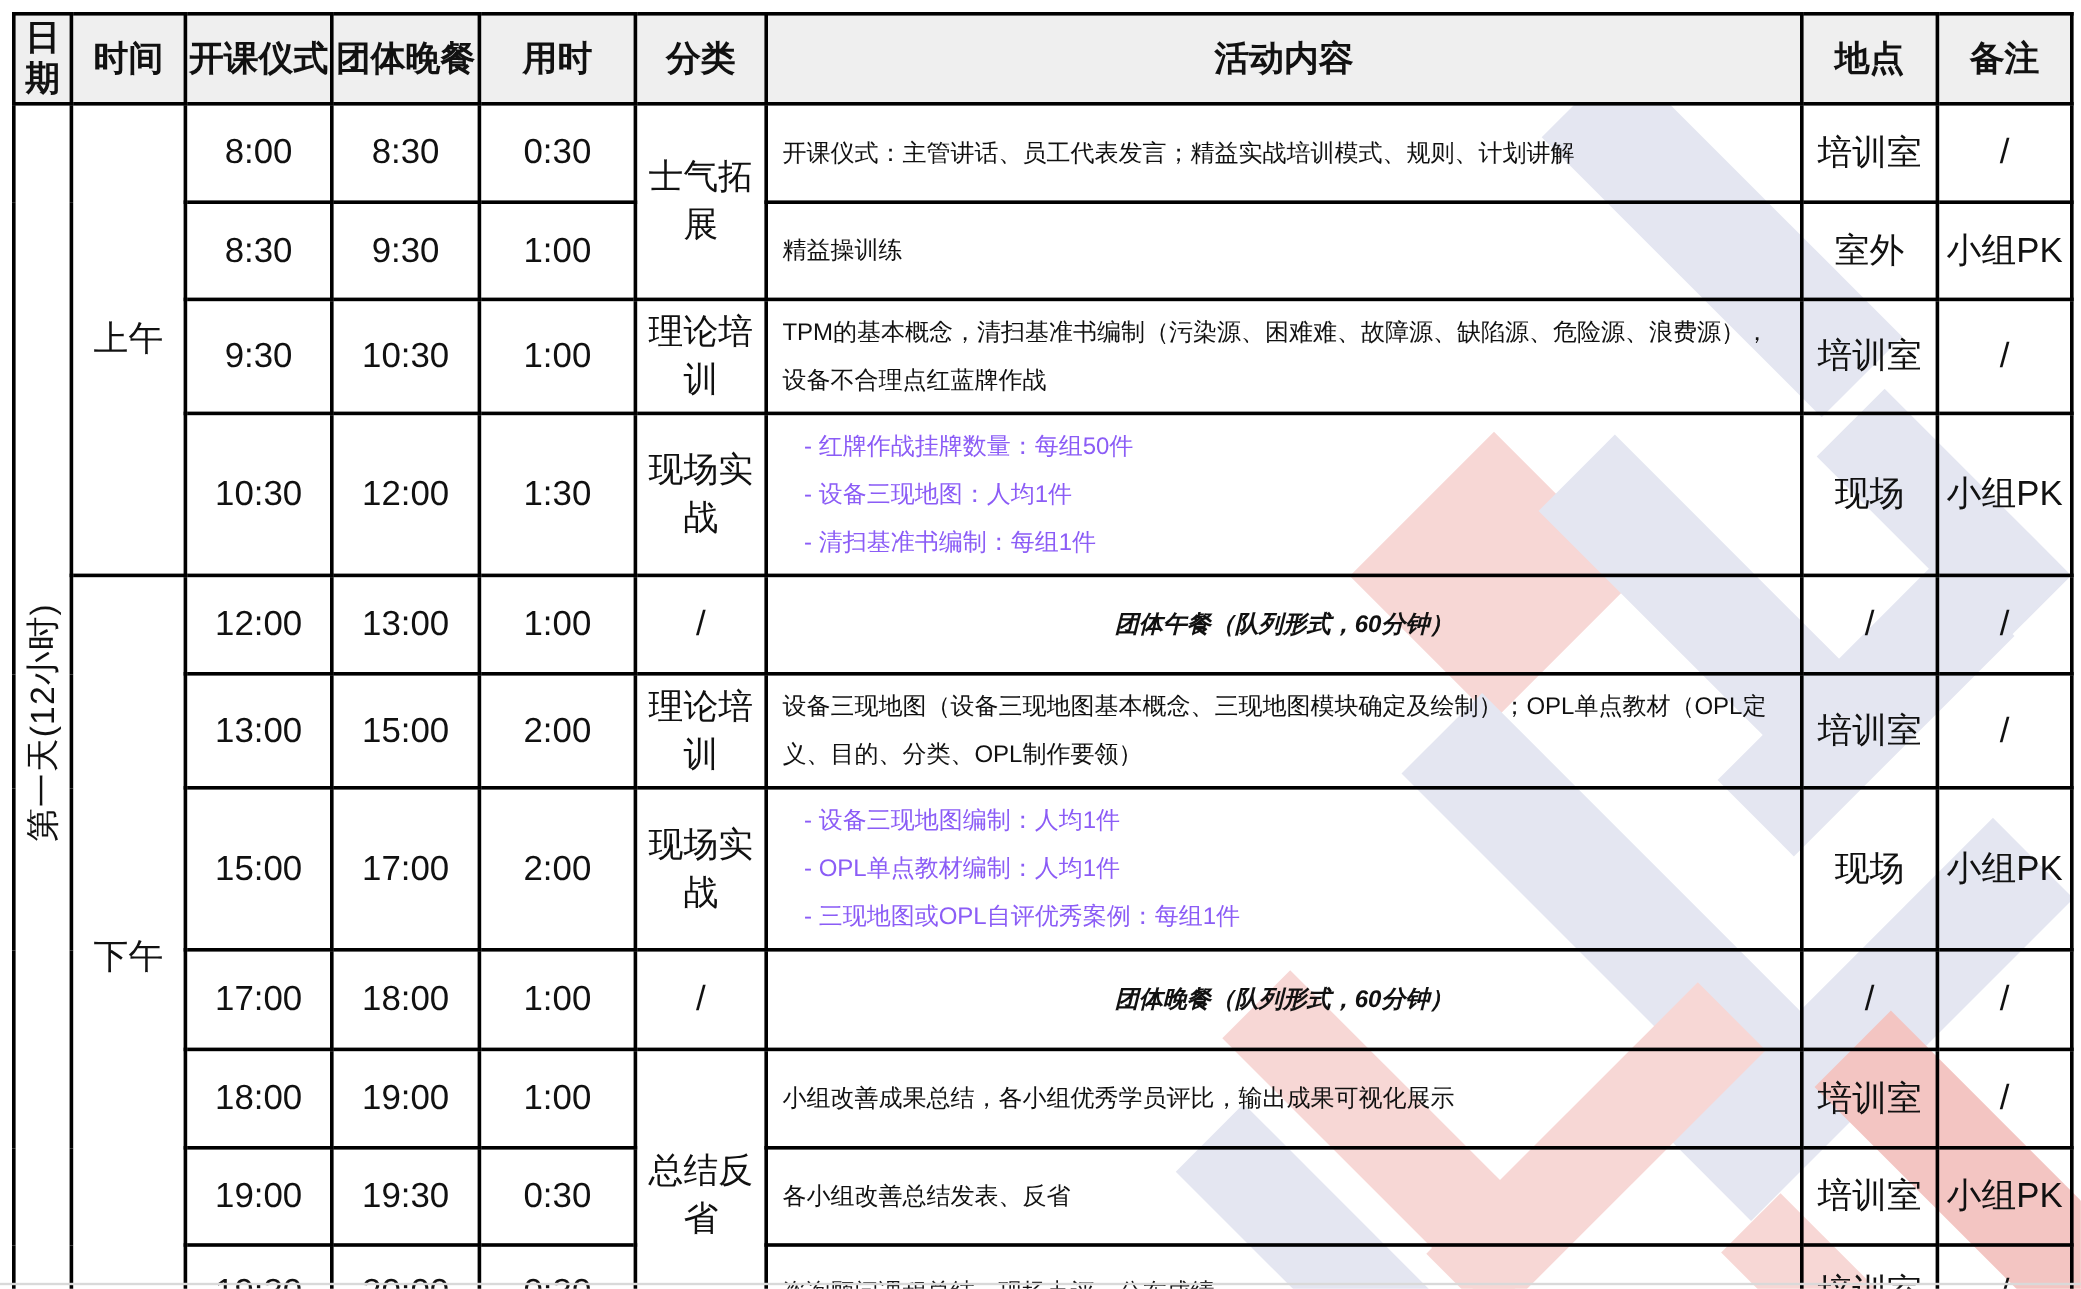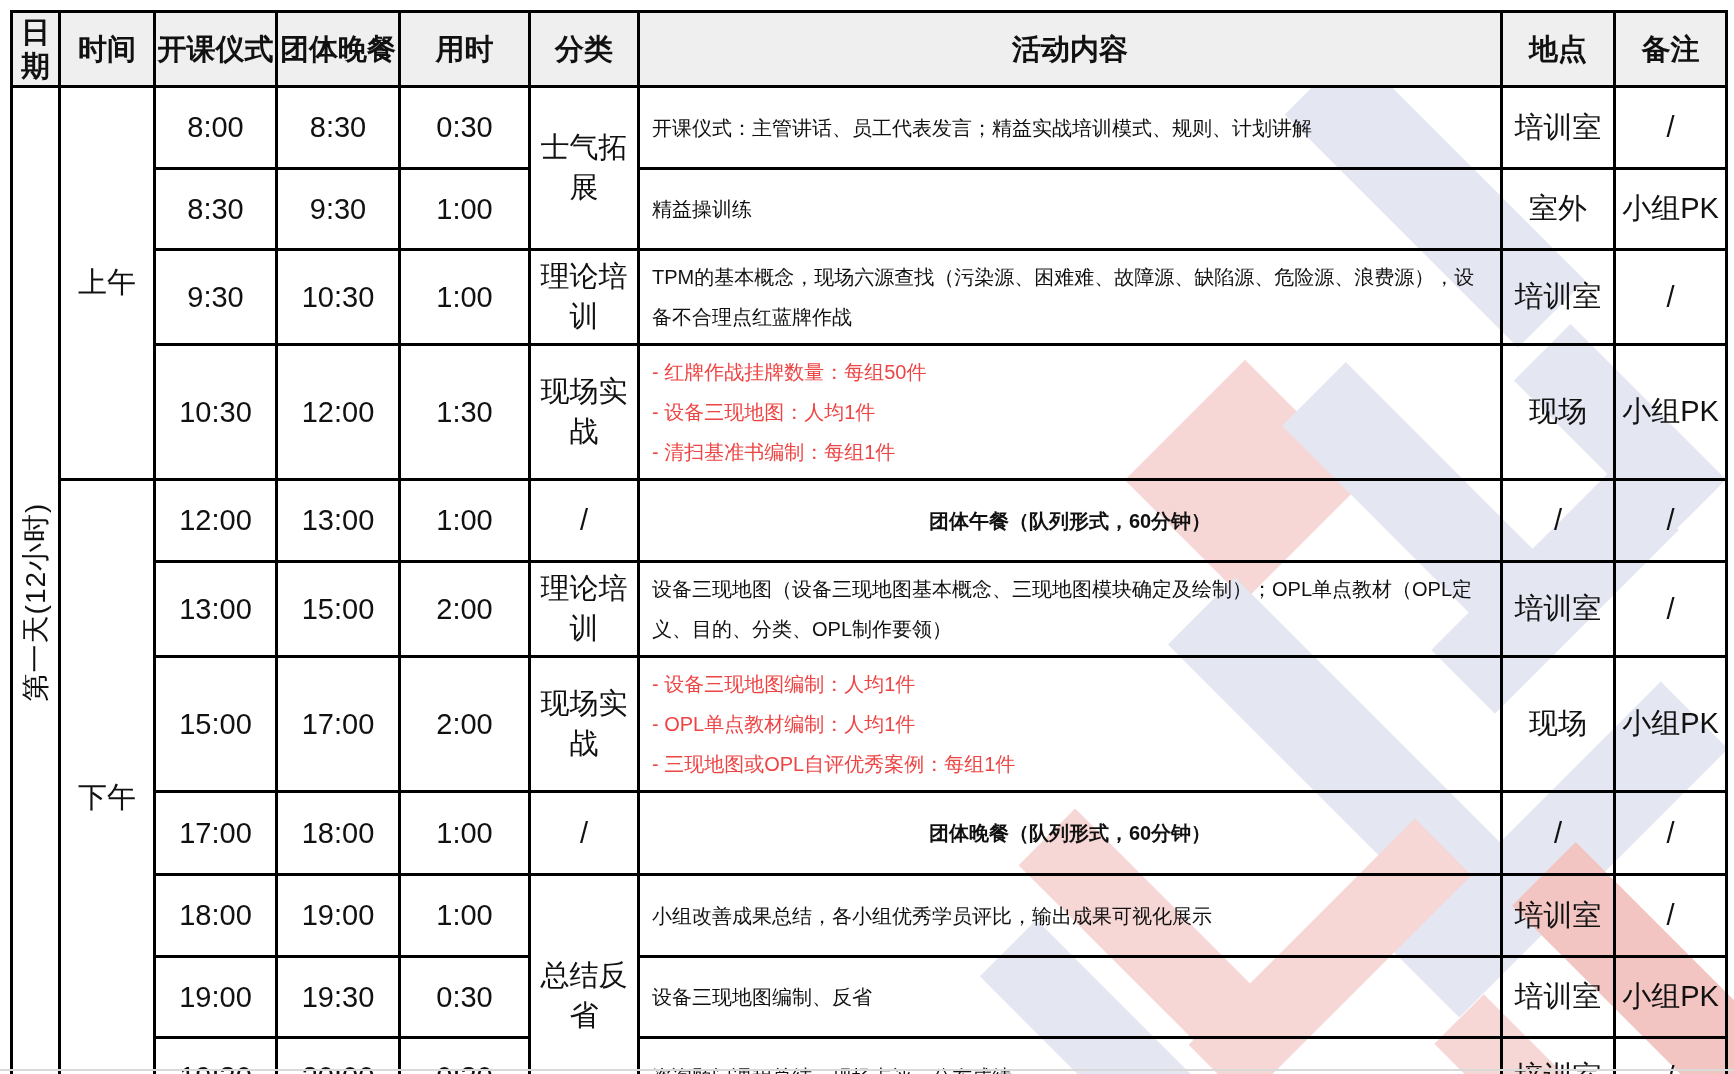--- a/index.html
+++ b/index.html
@@ -18,22 +18,22 @@
   .bottom-line{position:absolute;left:0;top:1069px;width:1734px;height:2px;background:#d9d9d9;z-index:3;}
 
   
   table.sched{position:absolute;left:10px;top:10px;z-index:2;border-collapse:collapse;table-layout:fixed;
               background:transparent;}
   .sched th,.sched td{border:3px solid #000;vertical-align:middle;overflow:hidden;}
   .sched th{background:#efefef;font-weight:bold;font-size:29px;text-align:center;line-height:34px;padding:0;}
   .sched td{font-size:29px;text-align:center;padding:0;background:transparent;}
 
   td.activity{font-size:20px;text-align:left;padding:6px 12px;line-height:40px;}
-  td.activity.meal{text-align:center;font-weight:bold;}
-  td.activity .redline{color:#ef4444;line-height:40px;white-space:nowrap;}
+  td.activity.meal{text-align:center;font-weight:bold;font-style:italic;}
+  td.activity .redline{color:#8b5cf6;line-height:40px;white-space:nowrap;margin-left:18px;}
   td.daycell{position:relative;}
   td.daycell .vtext{position:absolute;top:50%;left:50%;transform:translate(-50%,-50%) rotate(-90deg);
                     white-space:nowrap;font-size:28px;letter-spacing:1px;}
 </style>
 </head>
 <body>
 
 <div class="stage">
 
   <div class="wm">
@@ -98,21 +98,21 @@
       <td class="activity">精益操训练</td>
       <td>室外</td>
       <td>小组PK</td>
     </tr>
 
     <tr style="height:84px">
       <td>9:30</td>
       <td>10:30</td>
       <td>1:00</td>
       <td>理论培训</td>
-      <td class="activity">TPM的基本概念，现场六源查找（污染源、困难难、故障源、缺陷源、危险源、浪费源），设备不合理点红蓝牌作战</td>
+      <td class="activity">TPM的基本概念，清扫基准书编制（污染源、困难难、故障源、缺陷源、危险源、浪费源），设备不合理点红蓝牌作战</td>
       <td>培训室</td>
       <td>/</td>
     </tr>
 
     <tr style="height:118px">
       <td>10:30</td>
       <td>12:00</td>
       <td>1:30</td>
       <td>现场实战</td>
       <td class="activity">
@@ -176,21 +176,21 @@
       <td rowspan="3">总结反省</td>
       <td class="activity">小组改善成果总结，各小组优秀学员评比，输出成果可视化展示</td>
       <td>培训室</td>
       <td>/</td>
     </tr>
 
     <tr style="height:81px">
       <td>19:00</td>
       <td>19:30</td>
       <td>0:30</td>
-      <td class="activity">设备三现地图编制、反省</td>
+      <td class="activity">各小组改善总结发表、反省</td>
       <td>培训室</td>
       <td>小组PK</td>
     </tr>
 
     <tr style="height:79px">
       <td>19:30</td>
       <td>20:00</td>
       <td>0:30</td>
       <td class="activity">咨询顾问课程总结、现场点评、公布成绩</td>
       <td>培训室</td>

